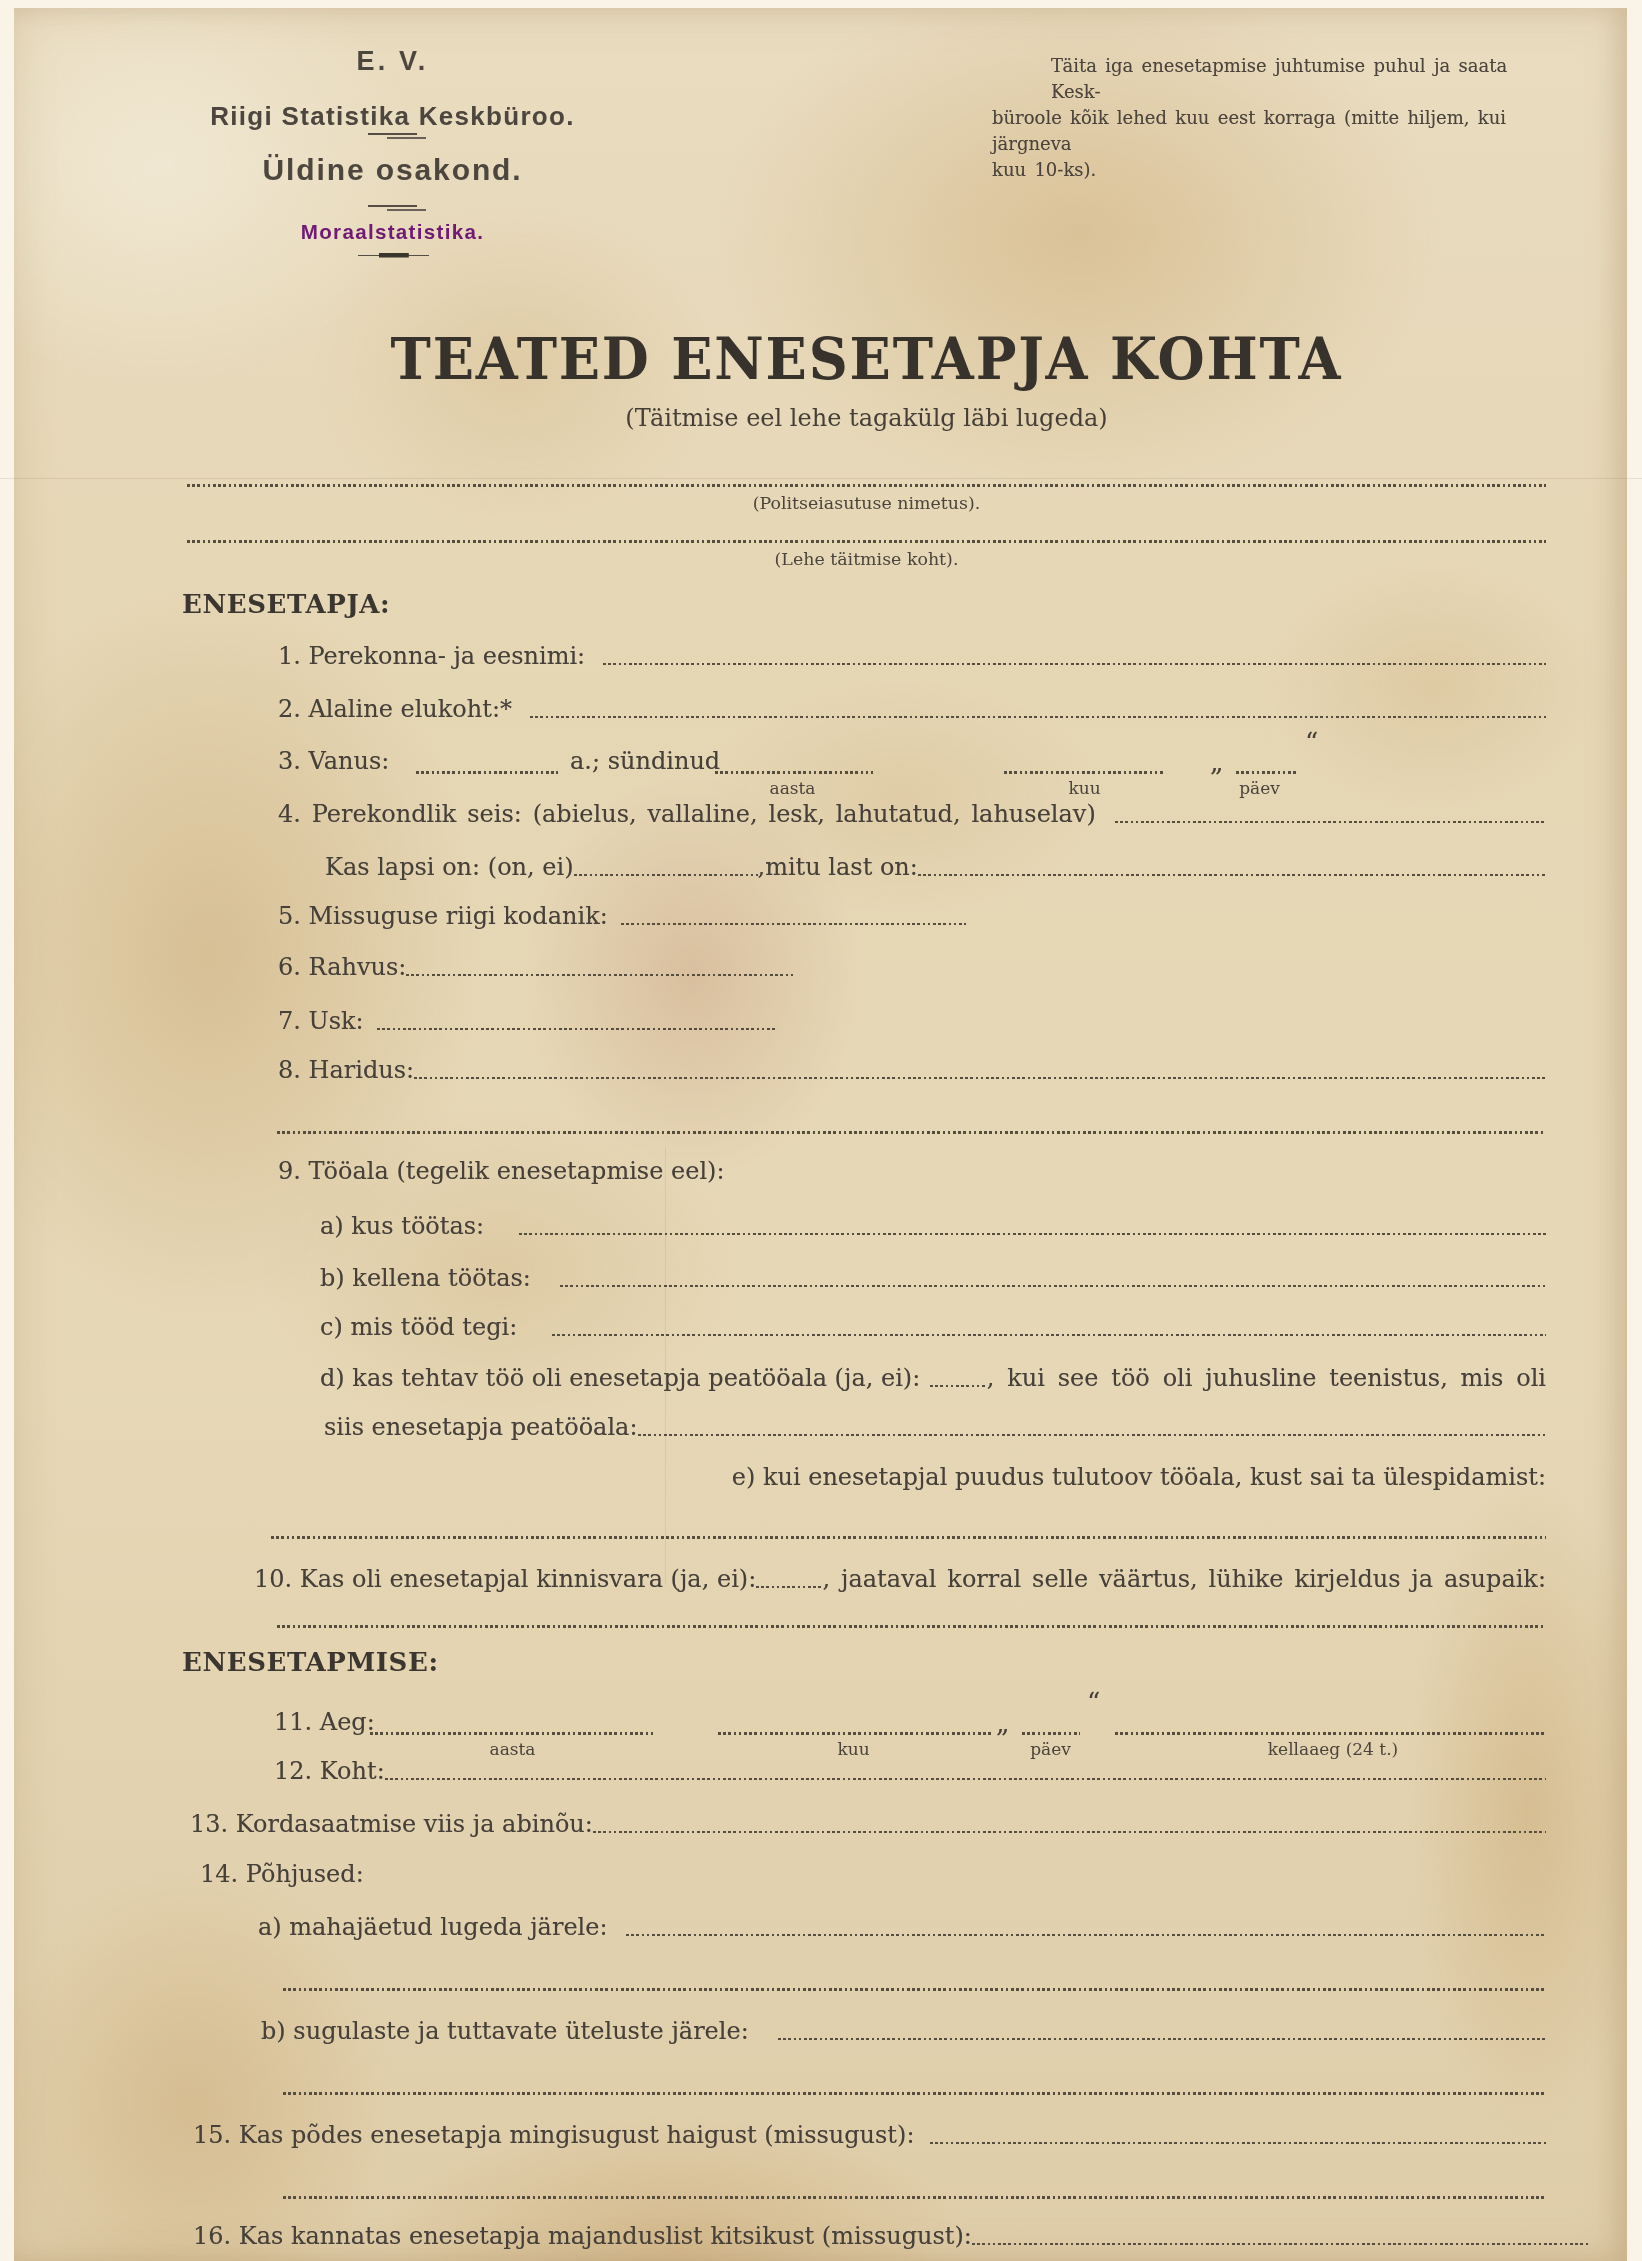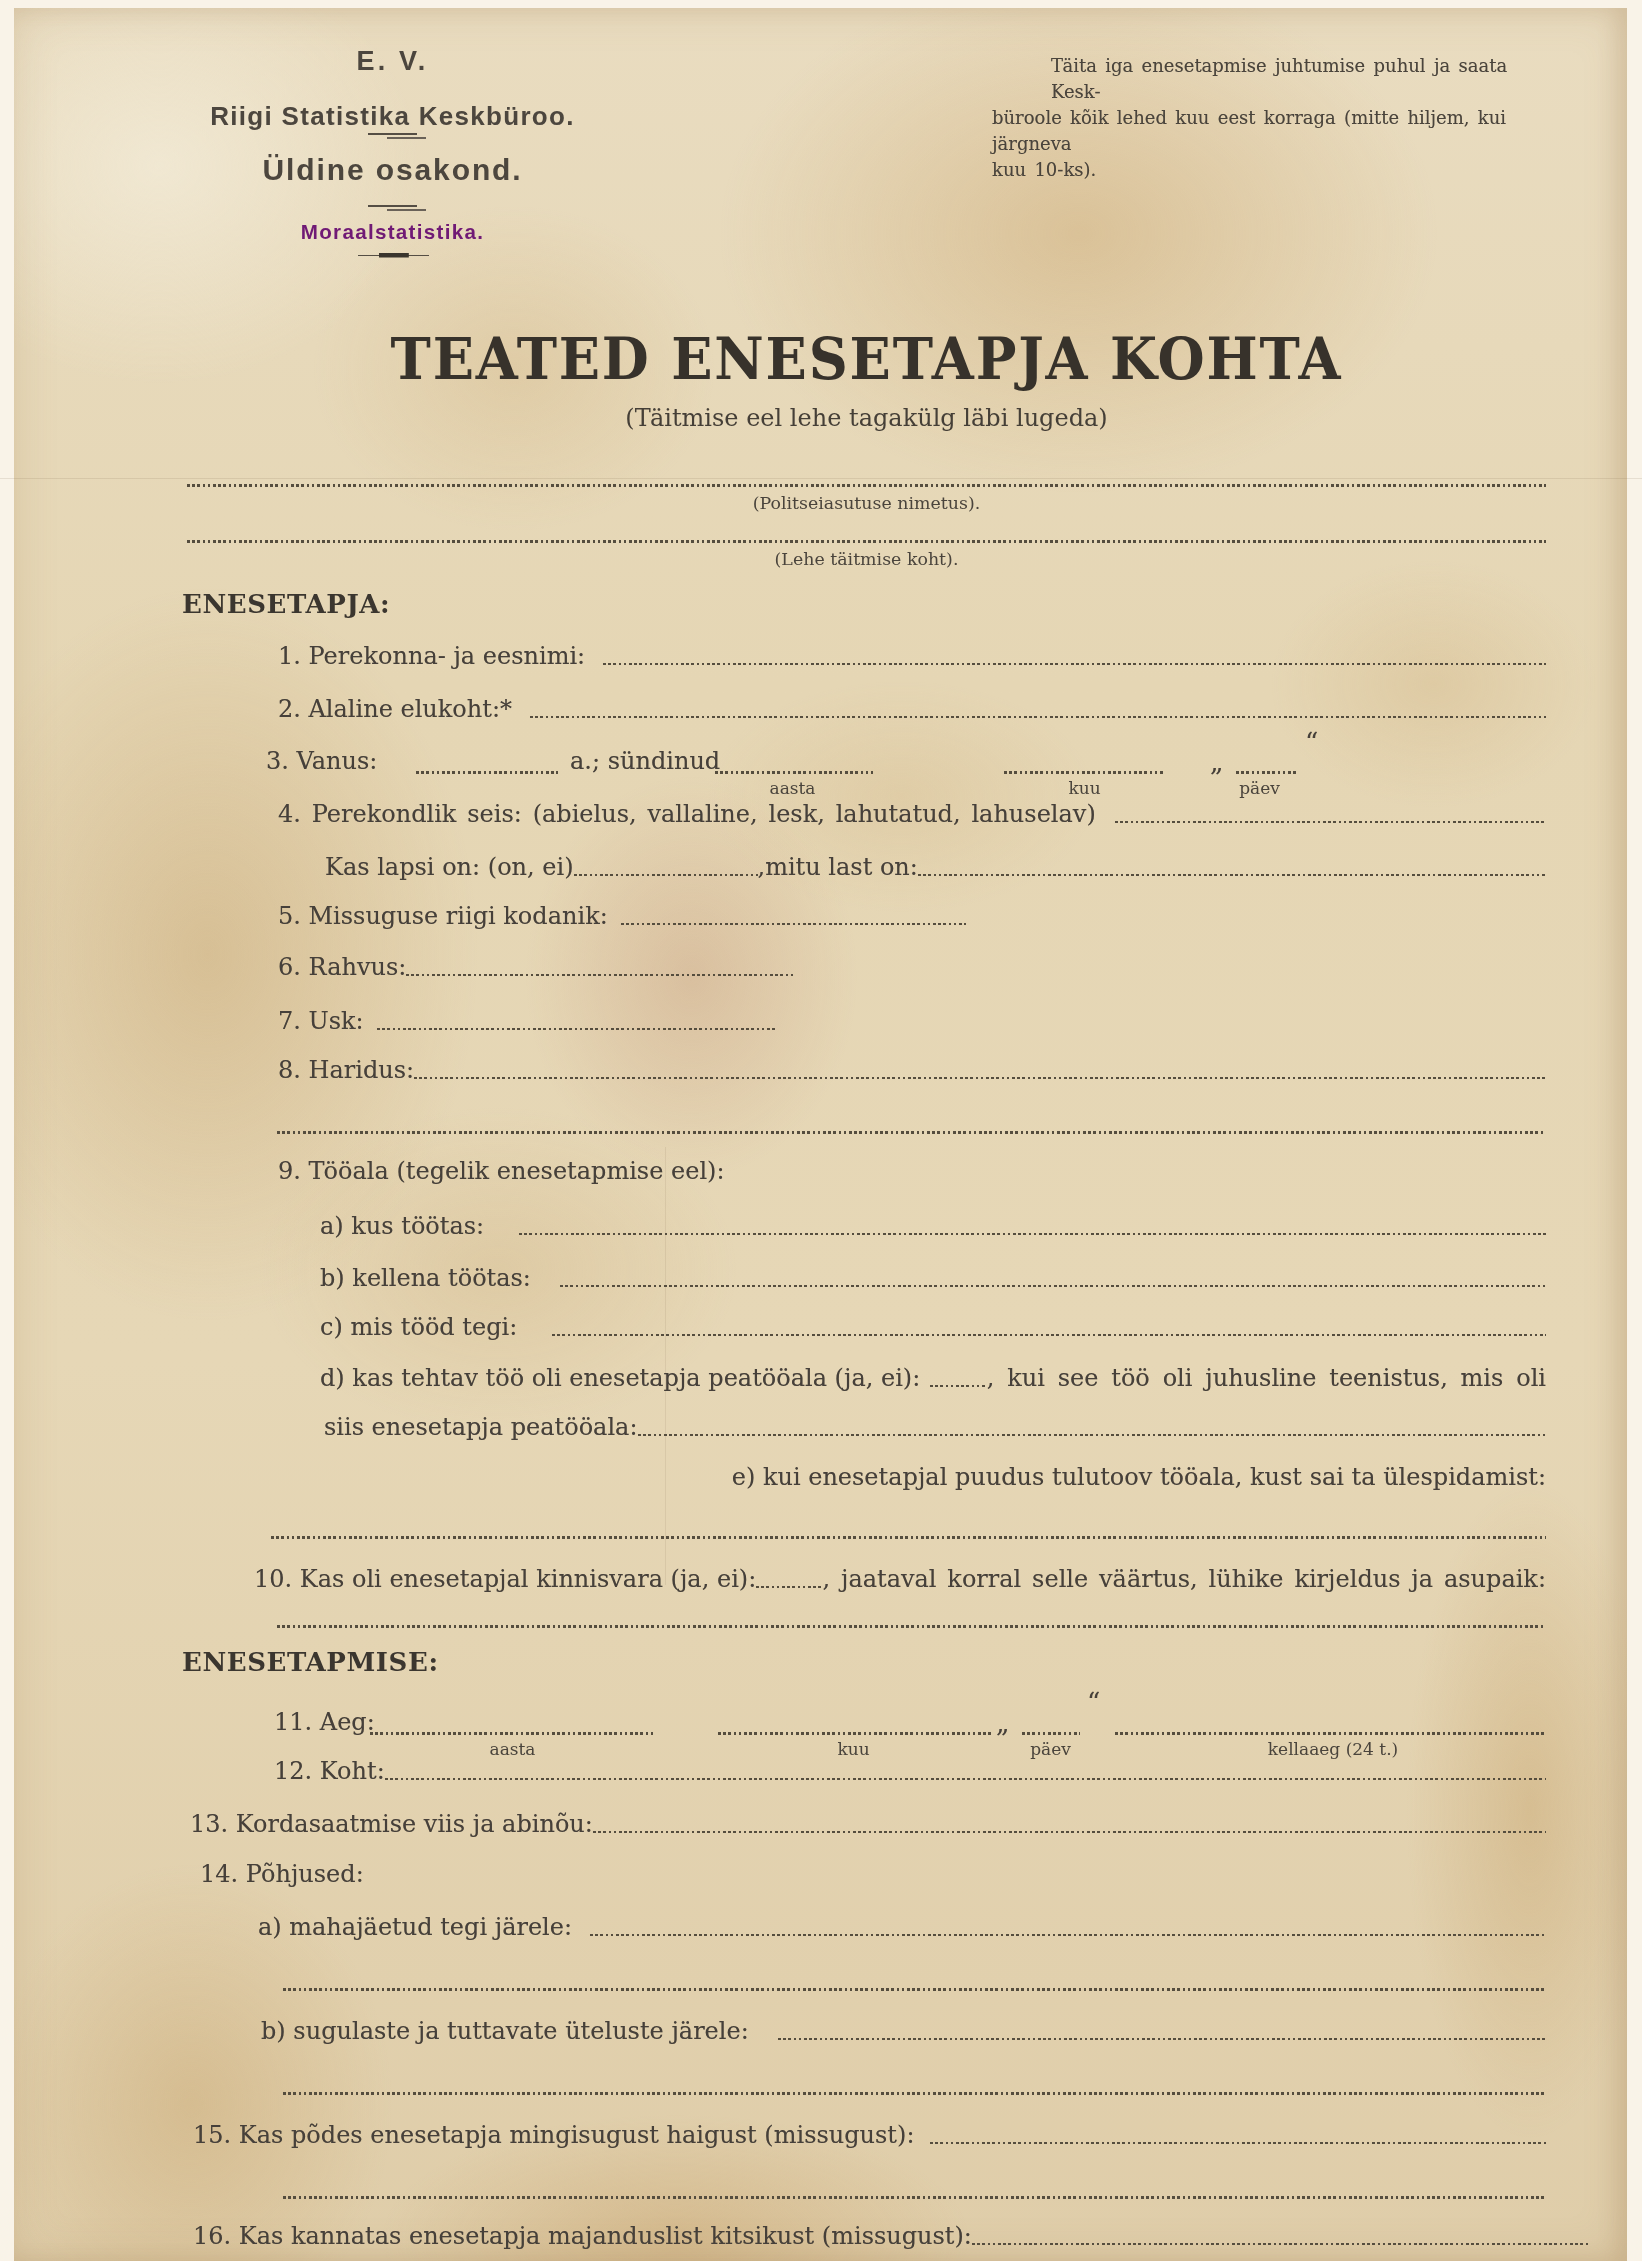--- a/index.html
+++ b/index.html
@@ -112,21 +112,21 @@
   <span class="lbl body-t ink">1. Perekonna- ja eesnimi:</span>
   <span class="dots grow" style="margin-left:18px;"></span>
 </div>
 
 <div class="row" style="left:278px;right:97px;top:694px;">
   <span class="lbl body-t ink">2. Alaline elukoht:*</span>
   <span class="dots grow" style="margin-left:18px;"></span>
 </div>
 
 <div>
-  <span class="abs body-t ink" style="left:266px;top:746px;">3. Vanus:</span>
+  <span class="abs body-t ink" style="left:278px;top:746px;">3. Vanus:</span>
   <span class="line" style="left:416px;width:142px;top:771px;"></span>
   <span class="abs body-t ink" style="left:570px;top:746px;">a.; sündinud</span>
   <span class="line" style="left:715px;width:158px;top:771px;"></span>
   <span class="line" style="left:1004px;width:161px;top:771px;"></span>
   <span class="abs q ink" style="left:1210px;top:747px;">„</span>
   <span class="line" style="left:1236px;width:61px;top:771px;"></span>
   <span class="abs q ink" style="left:1305px;top:727px;">“</span>
   <span class="abs sublab ctr" style="left:728px;width:129px;top:778px;">aasta</span>
   <span class="abs sublab ctr" style="left:1020px;width:129px;top:778px;">kuu</span>
   <span class="abs sublab ctr" style="left:1195px;width:129px;top:778px;">päev</span>
@@ -222,21 +222,21 @@
 </div>
 
 <div class="row" style="left:190px;right:97px;top:1809px;">
   <span class="lbl body-t ink">13. Kordasaatmise viis ja abinõu:</span>
   <span class="dots grow"></span>
 </div>
 
 <div class="abs body-t ink" style="left:200px;top:1859px;">14. Põhjused:</div>
 
 <div class="row" style="left:258px;right:97px;top:1912px;">
-  <span class="lbl body-t ink">a) mahajäetud tegi järele:</span>
+  <span class="lbl body-t ink">a) mahajäetud lugeda järele:</span>
   <span class="dots grow" style="margin-left:18px;"></span>
 </div>
 <div class="line" style="left:283px;right:97px;top:1988px;"></div>
 
 <div class="row" style="left:261px;right:97px;top:2016px;">
   <span class="lbl body-t ink">b) sugulaste ja tuttavate üteluste järele:</span>
   <span class="dots grow" style="margin-left:29px;"></span>
 </div>
 <div class="line" style="left:283px;right:97px;top:2092px;"></div>
 

